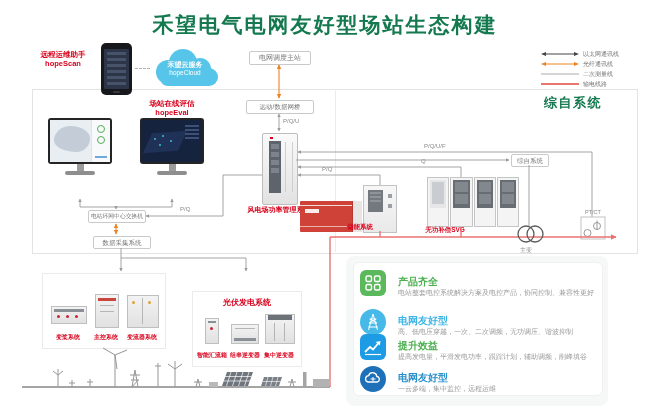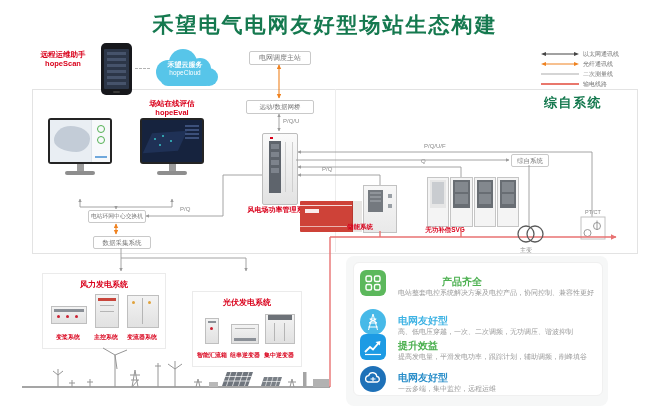--- a/index.html
+++ b/index.html
@@ -278,21 +278,20 @@
   <div class="line-label" style="left:585px;top:209px;font-size:5.5px;">PT/CT</div>
   <div class="line-label" style="left:520px;top:246px;">主变</div>
 
   <div class="line-label" style="left:283px;top:118px;">P/Q/U</div>
   <div class="line-label" style="left:180px;top:206px;">P/Q</div>
   <div class="line-label" style="left:424px;top:143px;">P/Q/U/F</div>
   <div class="line-label" style="left:421px;top:158px;">Q</div>
   <div class="line-label" style="left:322px;top:166px;">P/Q</div>
 
   <div class="gen-panel" style="left:42px;top:273px;width:122px;height:74px;">
-    <div class="gen-title">风力发电系统</div>
     <div class="gi" style="left:8px;top:32px;width:34px;height:16px;">
       <div class="bar" style="top:2px;"></div>
         <div class="dot" style="left:5px;top:8px;"></div>
       <div class="dot" style="left:14px;top:8px;"></div>
         <div class="dot" style="left:23px;top:8px;"></div>
     </div>
     <div class="gi" style="left:52px;top:20px;width:22px;height:32px;">
       <div class="bar" style="top:3px;background:#c8463c;"></div>
       <div class="ln" style="left:4px;top:10px;width:14px;height:1px;"></div>
       <div class="ln" style="left:4px;top:16px;width:14px;height:1px;"></div>
@@ -332,21 +331,21 @@
     <div class="feat-row" style="top:7px;">
       <svg class="feat-icon" viewBox="0 0 26 26">
         <rect width="26" height="26" rx="6" fill="#5cb85c"></rect>
         <g fill="none" stroke="#fff" stroke-width="1.4">
           <rect x="6" y="6" width="5.5" height="5.5" rx="1.5"></rect>
             <rect x="14.5" y="6" width="5.5" height="5.5" rx="1.5"></rect>
           <rect x="6" y="14.5" width="5.5" height="5.5" rx="1.5"></rect>
             <rect x="14.5" y="14.5" width="5.5" height="5.5" rx="1.5"></rect>
         </g>
       </svg>
-      <div class="feat-title" style="color:#4cb050;margin-left:44px;">产品齐全</div>
+      <div class="feat-title" style="color:#4cb050;">产品齐全</div>
       <div class="feat-desc">电站整套电控系统解决方案及电控产品，协同控制、兼容性更好</div>
     </div>
     <div class="feat-row" style="top:46px;">
       <svg class="feat-icon" viewBox="0 0 26 26">
         <circle cx="13" cy="13" r="13" fill="#47b9e8"></circle>
         <g stroke="#fff" stroke-width="1" fill="none">
           <path d="M13,5 L8.5,21 M13,5 L17.5,21"></path>
           <path d="M9.8,10 L16.2,10 M9,14 L17,14 M8.2,18 L17.8,18"></path>
           <path d="M9.8,10 L17,14 M16.2,10 L9,14"></path>
         </g>

